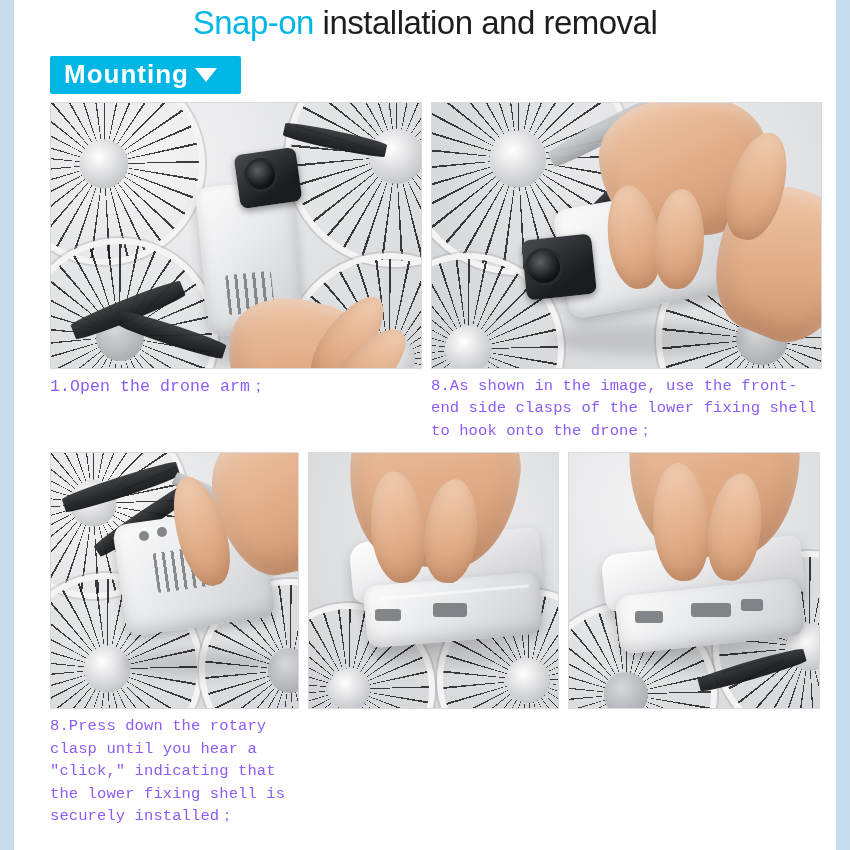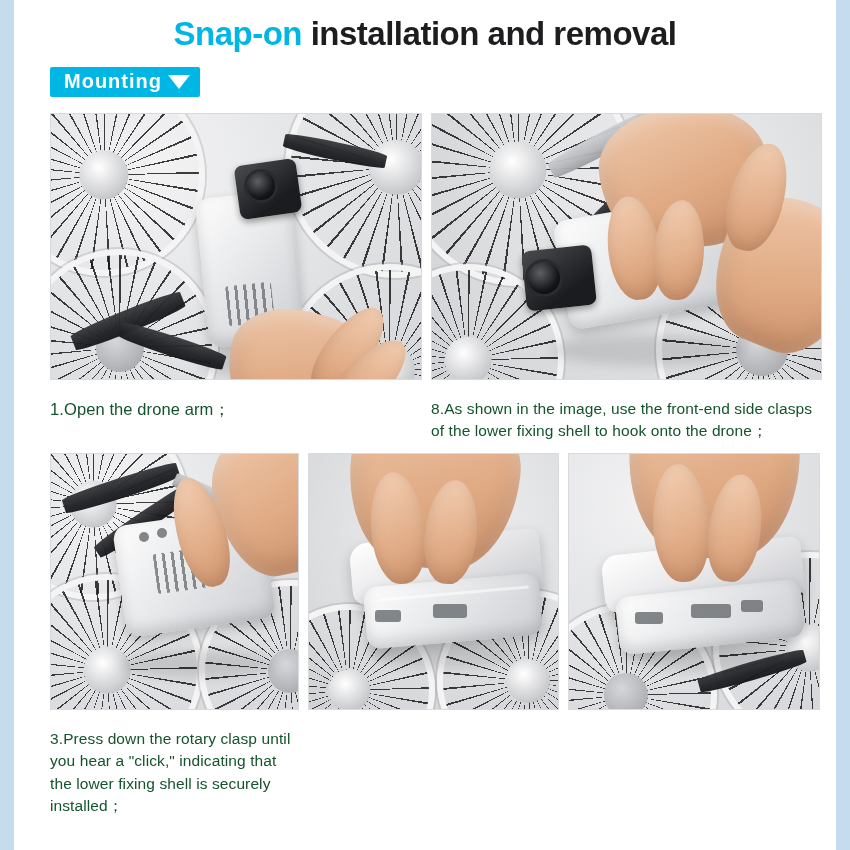--- a/index.html
+++ b/index.html
@@ -18,43 +18,43 @@
     width: 850px;
     height: 850px;
     background: #ffffff;
     box-sizing: border-box;
     border-left: 14px solid #c5dcef;
     border-right: 14px solid #c5dcef;
   }
   .title {
     text-align: center;
     font-size: 33px;
-    font-weight: bold;
+    font-weight: normal;
     letter-spacing: -0.5px;
-    padding-top: 15px;
+    padding-top: 4px;
     color: #1d1d1f;
     white-space: nowrap;
   }
   .title .accent {
     color: #00b6e4;
   }
   .tab-row {
     padding-left: 36px;
     margin-top: 14px;
     height: 36px;
   }
   .tab {
     display: inline-flex;
     align-items: center;
     background: #00b6e4;
     color: #ffffff;
-    font-size: 20px;
+    font-size: 26px;
     font-weight: bold;
     letter-spacing: 1px;
-    padding: 3px 10px 4px 14px;
+    padding: 3px 24px 4px 14px;
     border-radius: 2px;
   }
   .tab .caret {
     display: inline-block;
     margin-left: 6px;
     width: 0;
     height: 0;
     border-left: 11px solid transparent;
     border-right: 11px solid transparent;
     border-top: 14px solid #ffffff;
@@ -71,24 +71,25 @@
   }
   .photo {
     position: relative;
     overflow: hidden;
     background: #e9eaec;
     border: 1px solid #d8dade;
     box-sizing: border-box;
   }
   .caption {
     font-size: 16.5px;
-    color: #14532d;
+    color: #8b5cf6;
     line-height: 1.45;
-    padding-top: 18px;
+    padding-top: 6px;
     letter-spacing: 0.1px;
+    font-family: Liberation Mono, monospace;
   }
   .caption.sm {
     font-size: 15.5px;
   }
 
   
   .scene { position:absolute; inset:0; }
   .bg-light { background:
       radial-gradient(circle at 30% 20%, #f2f2f3 0%, #e4e5e7 45%, #d5d7da 100%); }
   .bg-grey  { background:
@@ -270,21 +271,21 @@
 
             <div class="body-shell" style="left:68px;top:62px;width:150px;height:112px;transform:rotate(-8deg);"></div>
             <div class="vents" style="left:104px;top:96px;width:62px;height:40px;transform:rotate(-8deg);"></div>
             <div class="port" style="left:88px;top:78px;width:10px;height:10px;border-radius:50%;"></div>
             <div class="port" style="left:106px;top:74px;width:10px;height:10px;border-radius:50%;"></div>
 
             <div class="hand" style="left:164px;top:-30px;width:130px;height:150px;transform:rotate(-12deg);"></div>
             <div class="finger" style="left:126px;top:22px;width:48px;height:112px;transform:rotate(-16deg);"></div>
           </div>
         </div>
-        <div class="caption sm">3.Press down the rotary clasp until you hear a "click," indicating that the lower fixing shell is securely installed；</div>
+        <div class="caption sm">8.Press down the rotary clasp until you hear a "click," indicating that the lower fixing shell is securely installed；</div>
       </div>
 
       <div class="cell" style="width:512px;">
         <div style="display:flex;gap:9px;">
           <div class="photo" style="width:251px;height:257px;">
             <div class="scene bg-grey">
               <div class="wheel" style="left:128px;top:136px;width:170px;height:170px;"></div>
               <div class="wheel" style="left:-46px;top:150px;width:160px;height:160px;"></div>
               <div class="shadowy" style="left:60px;top:186px;width:150px;height:28px;"></div>
 

